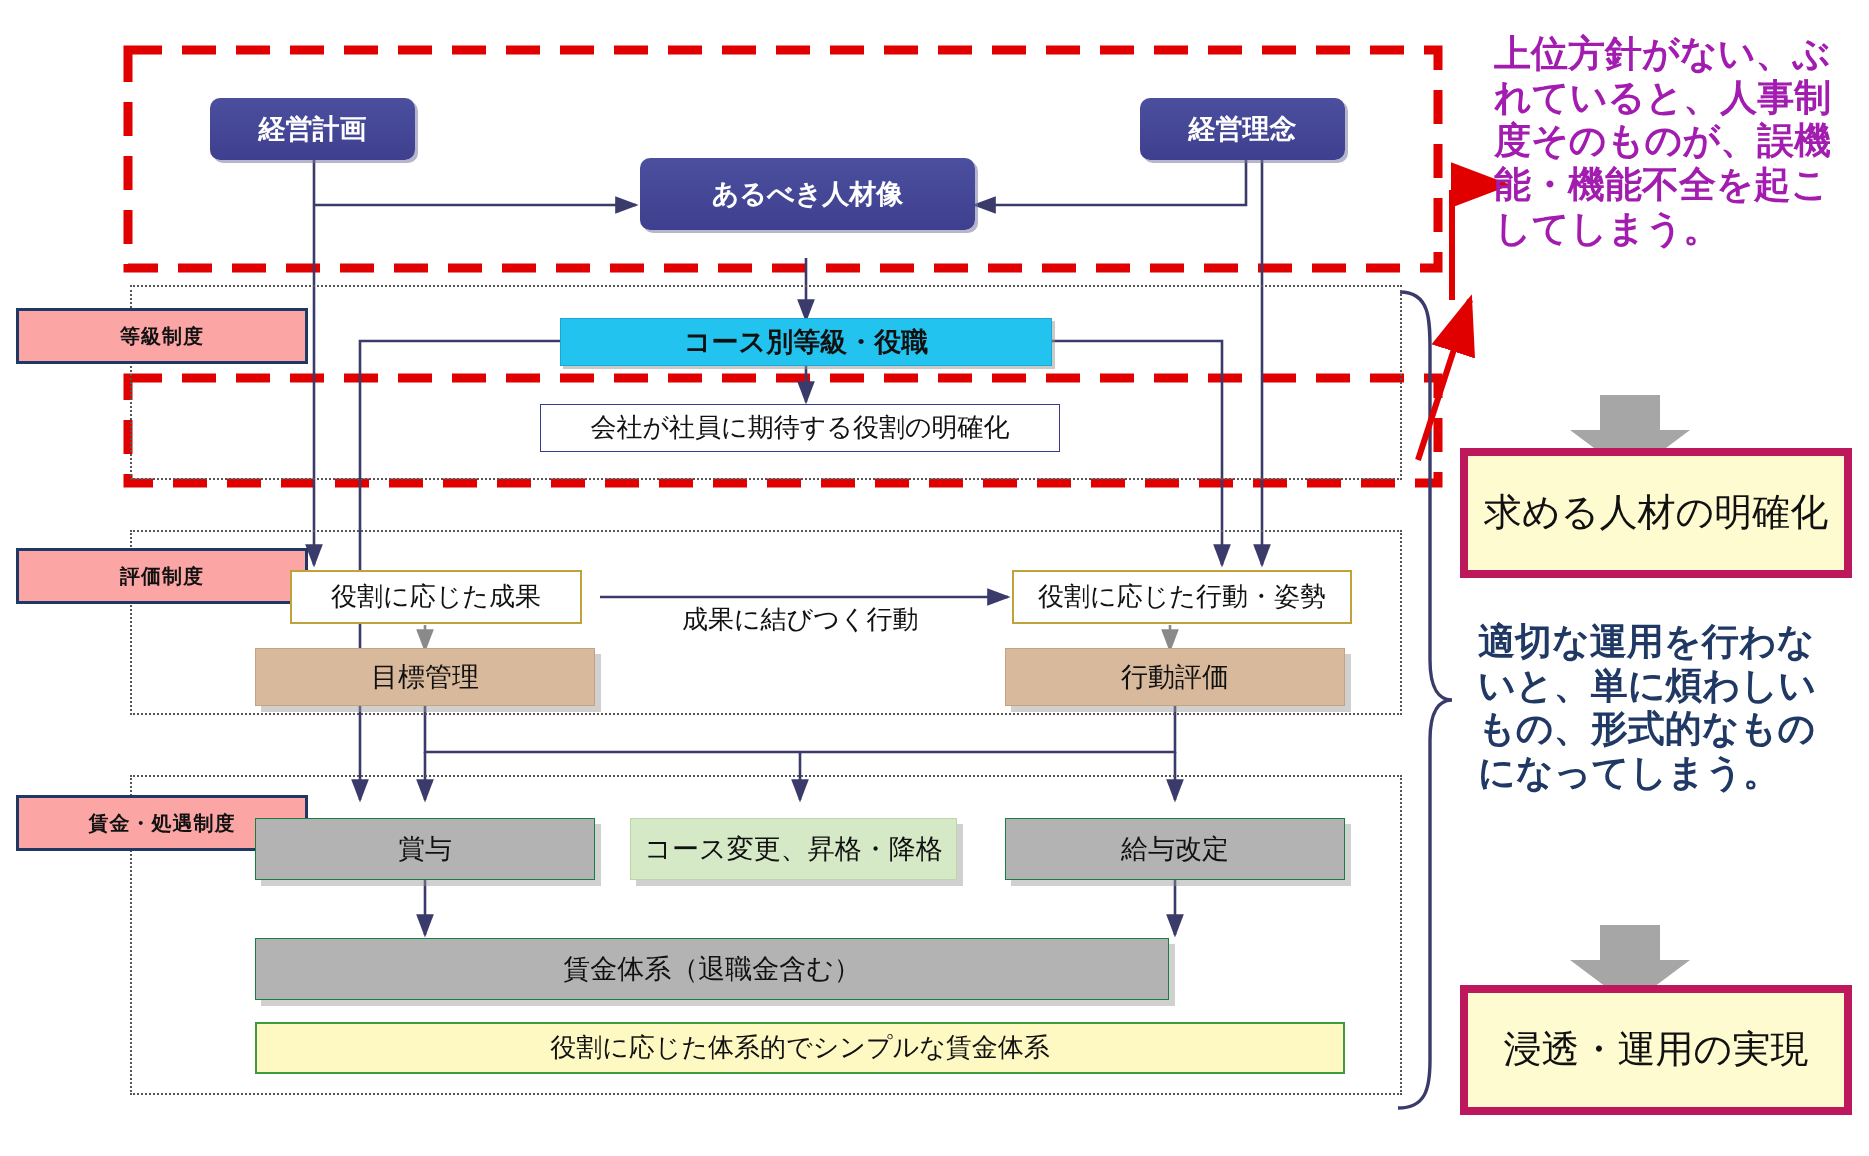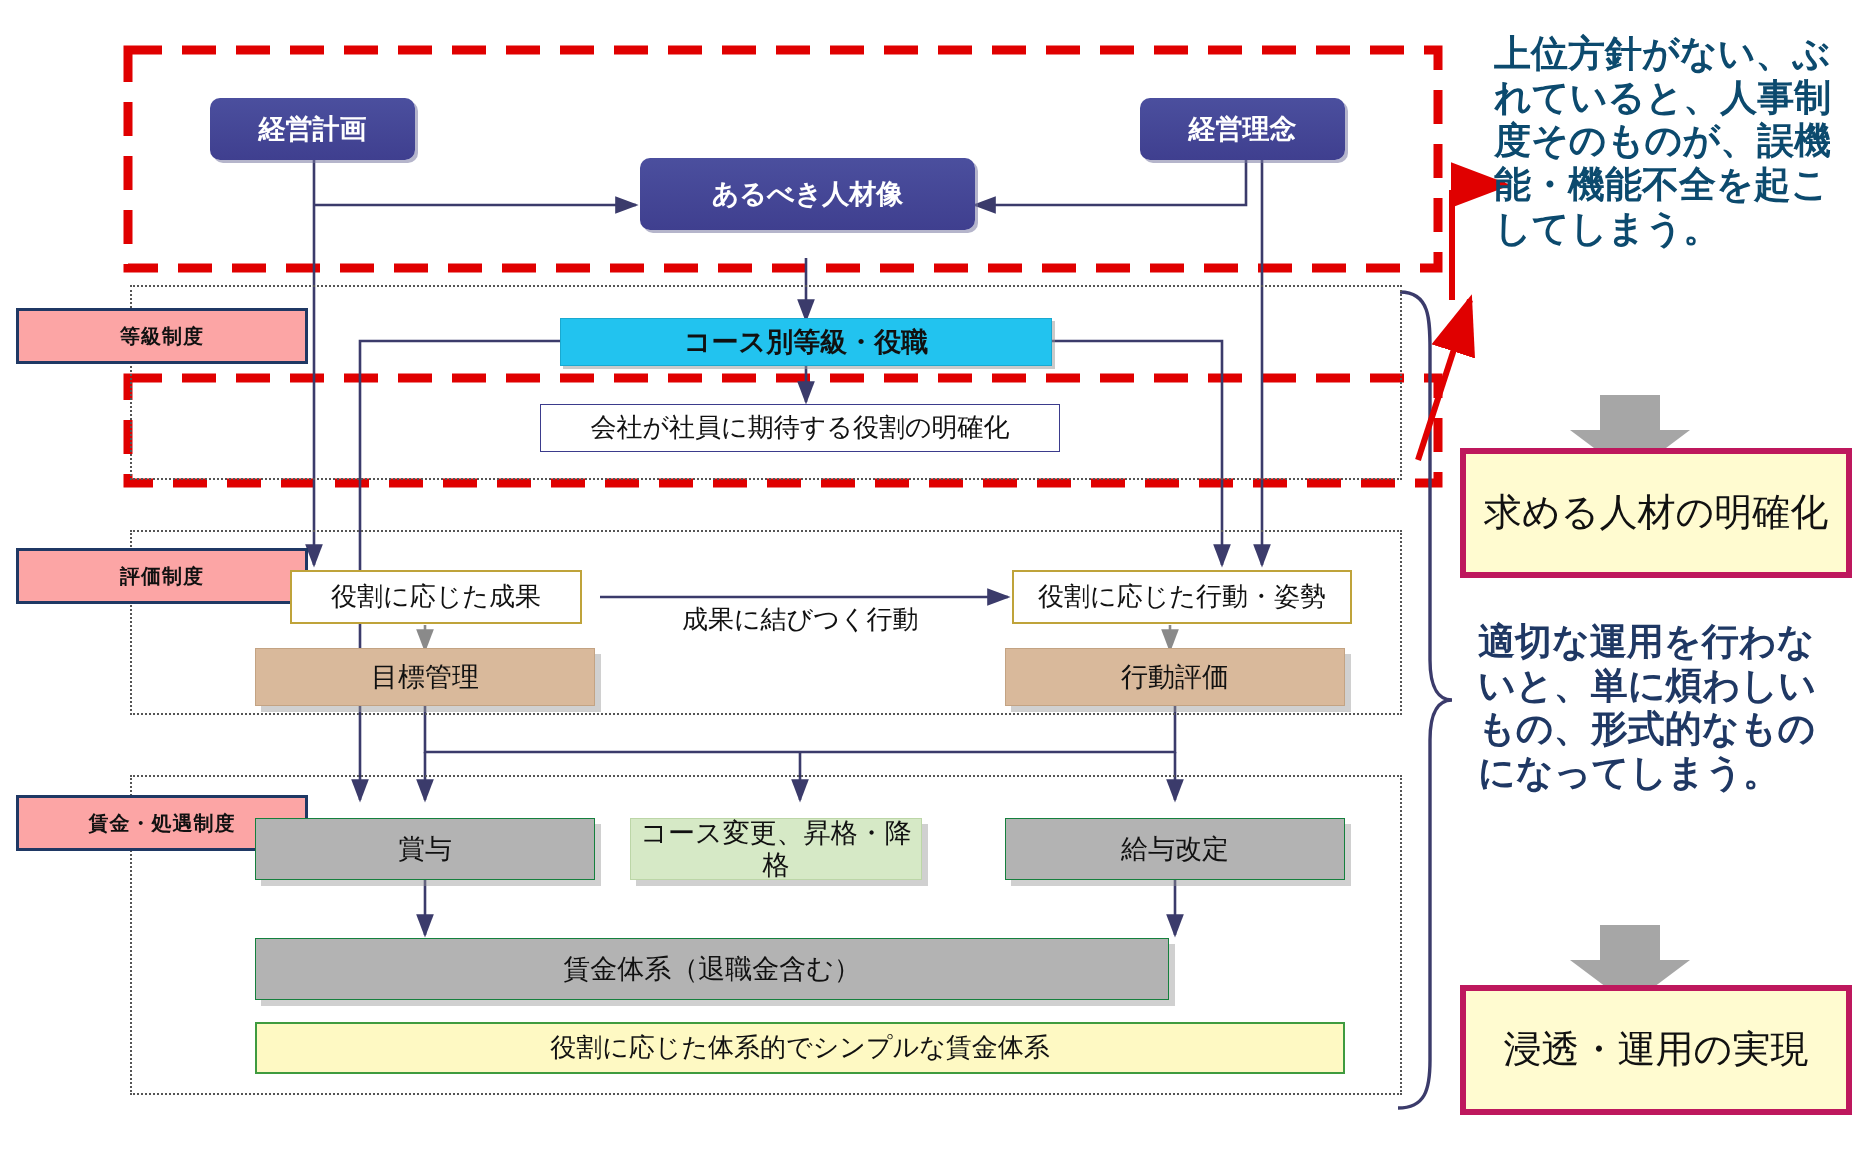--- a/index.html
+++ b/index.html
@@ -47,25 +47,25 @@
     box-shadow:6px 6px 0 rgba(150,150,150,.45);
   }
   .green{
     background:#d6e9c6;border:1px solid #bcd6a7;color:#111;font-size:27px;
     box-shadow:6px 6px 0 rgba(150,150,150,.45);
   }
   .greenline{
     background:#fef9c3;border:2px solid #3f9b3f;color:#111;font-size:26px;
   }
   .yellowcard{
-    background:#fffbd0;border:6px solid #be185d;color:#111;
+    background:#fffbd0;border:8px solid #be185d;color:#111;
     font-size:38px;font-weight:500;line-height:1.25;padding:4px 8px;
   }
   .redtext{
-    position:absolute;color:#0c4a6e;font-weight:700;font-size:37px;
+    position:absolute;color:#a21caf;font-weight:700;font-size:37px;
     line-height:1.18;letter-spacing:0px;
   }
   .navytext{
     position:absolute;color:#1f3864;font-weight:700;font-size:37px;
     line-height:1.18;
   }
   .plaintext{position:absolute;color:#111;font-size:26px;}
   svg{position:absolute;left:0;top:0;pointer-events:none;}
 </style>
 </head>
@@ -176,21 +176,21 @@
   <div class="box tan" style="left:255px;top:648px;width:340px;height:58px;">
     <span>目標管理</span>
   </div>
   <div class="box tan" style="left:1005px;top:648px;width:340px;height:58px;">
     <span>行動評価</span>
   </div>
 
   <div class="box grey" style="left:255px;top:818px;width:340px;height:62px;">
     <span>賞与</span>
   </div>
-  <div class="box green" style="left:630px;top:818px;width:292px;height:62px;">
+  <div class="box green" style="left:630px;top:818px;width:327px;height:62px;">
     <span>コース変更、昇格・降格</span>
   </div>
   <div class="box grey" style="left:1005px;top:818px;width:340px;height:62px;">
     <span>給与改定</span>
   </div>
   <div class="box grey" style="left:255px;top:938px;width:914px;height:62px;">
     <span>賃金体系（退職金含む）</span>
   </div>
   <div class="box greenline" style="left:255px;top:1022px;width:1090px;height:52px;">
     <span>役割に応じた体系的でシンプルな賃金体系</span>

